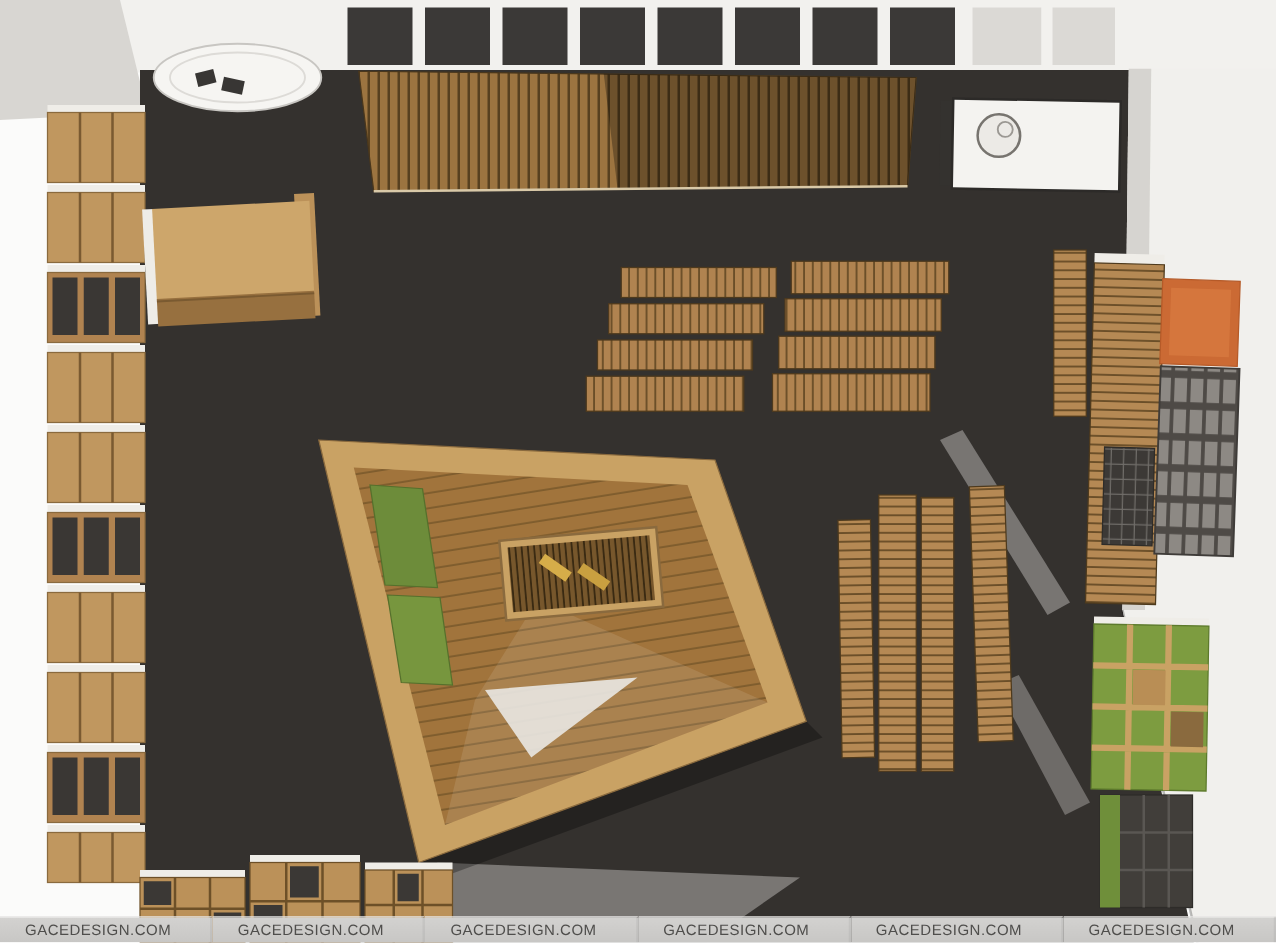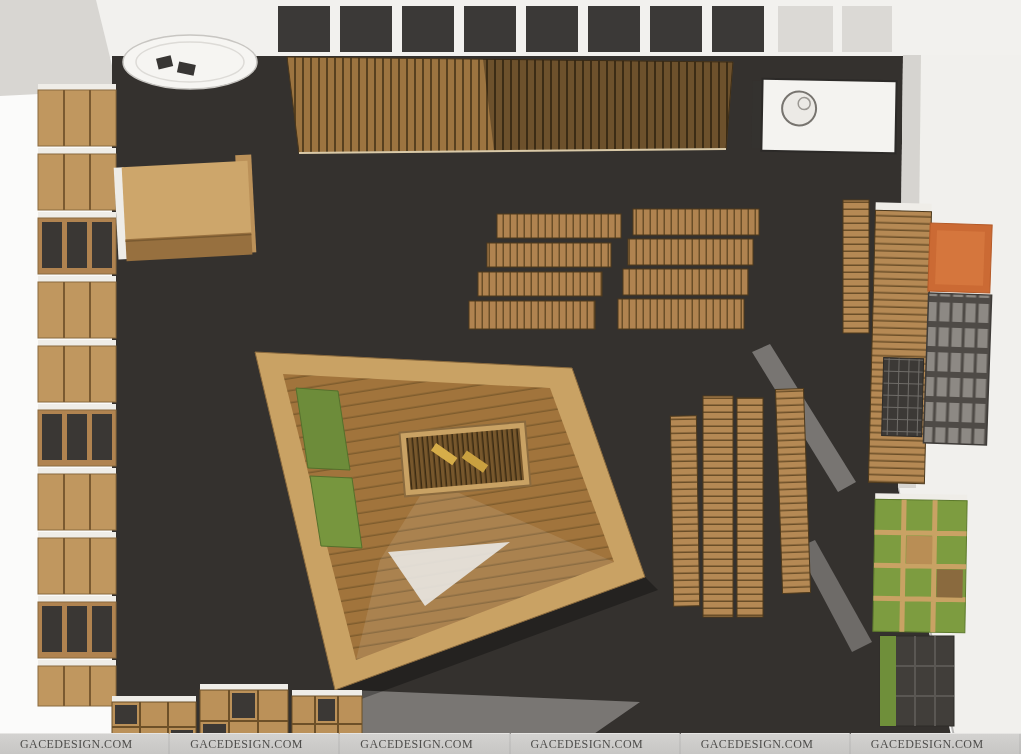--- a/index.html
+++ b/index.html
@@ -11,21 +11,20 @@
   .watermark-bar{
     position:absolute;left:0;bottom:0;width:100%;height:21px;
     display:flex;z-index:5;
   }
   .wm-tile{
     flex:1 1 0;display:flex;align-items:center;
     background:linear-gradient(var(--wm-hi,#d3d2d0),var(--watermark-bar,#c7c6c4));
     border-right:2px solid #96959330;
     border-top:1px solid #e6e5e3;
     box-sizing:border-box;
-    font-family:Liberation Serif, serif;
   }
   .wm-tile span{
     font-size:12px;color:var(--watermark-text,#4f4e4c);
     letter-spacing:.4px;padding-left:20px;white-space:nowrap;
   }
 </style>
 </head>
 <body>
 
 <div class="stage">

